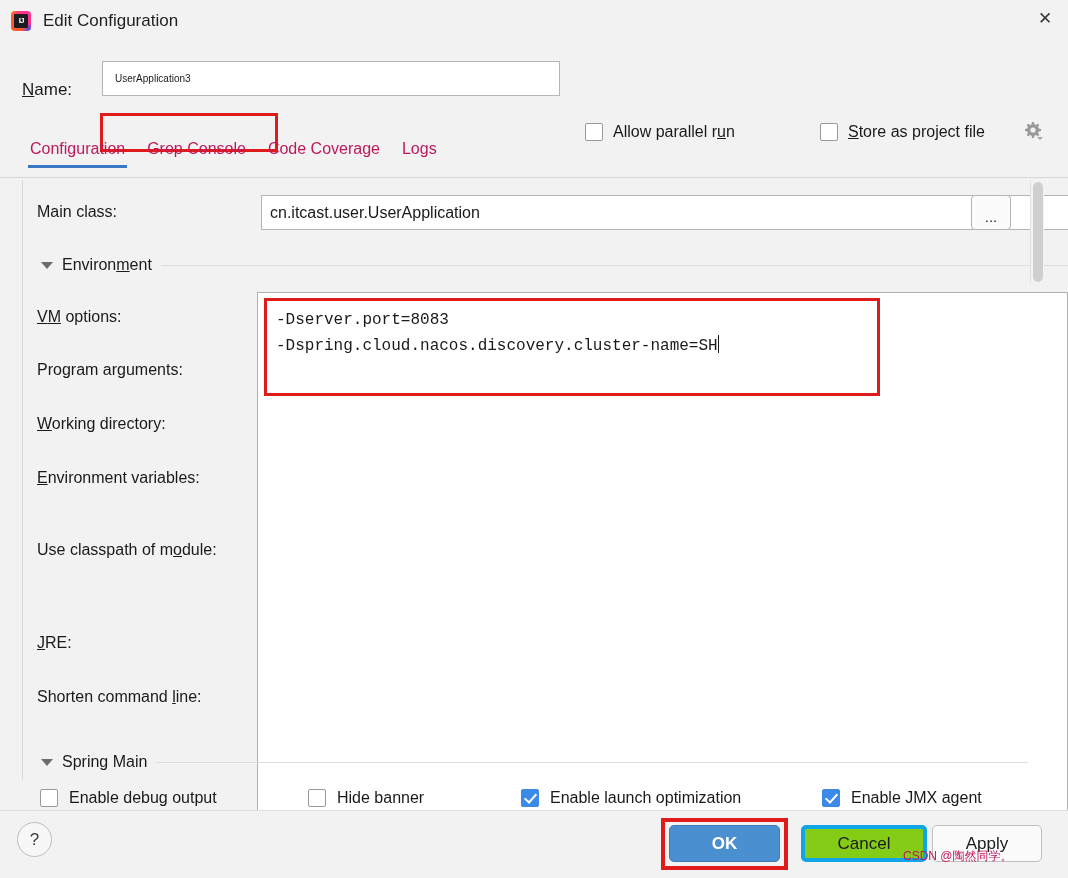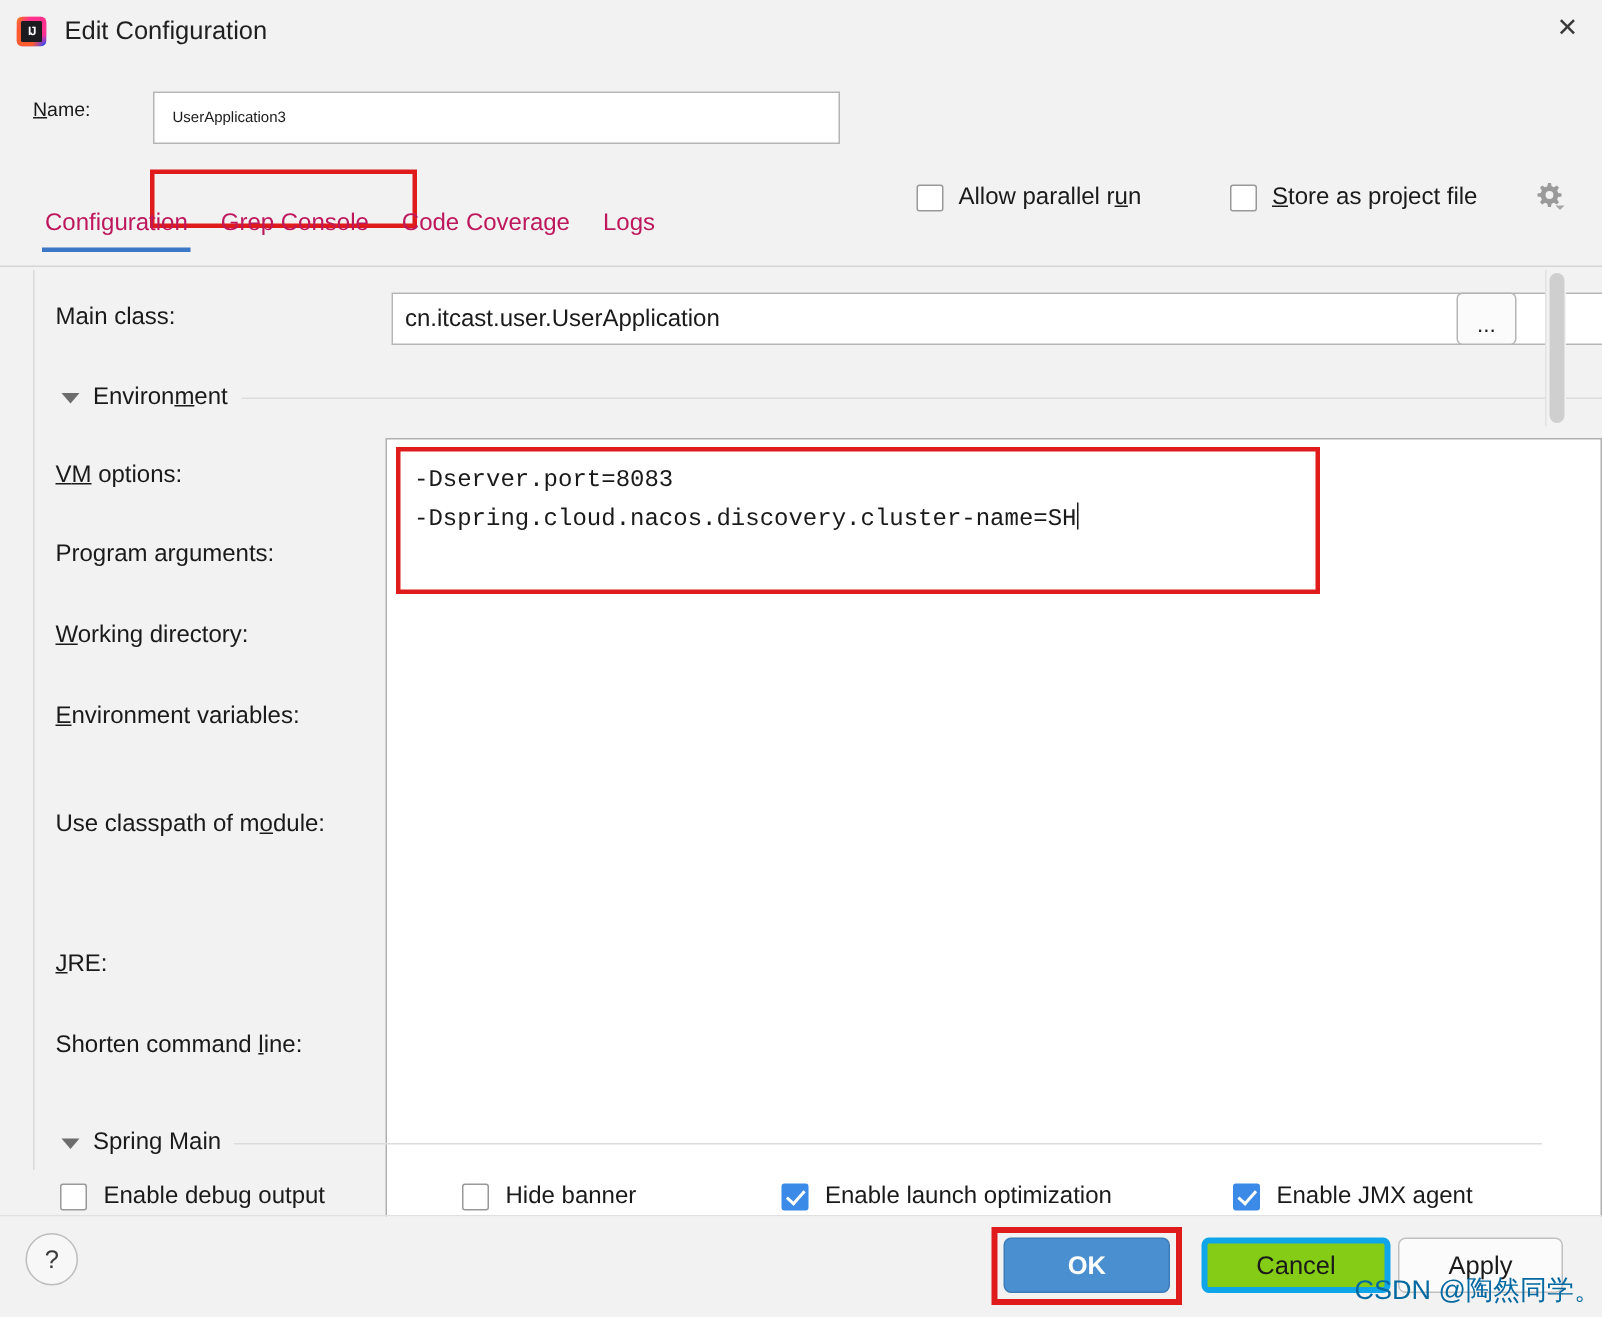--- a/index.html
+++ b/index.html
@@ -75,22 +75,22 @@
   }
 
   
   .name-row {
     position: absolute;
     left: 0; top: 52px;
     width: 1068px; height: 56px;
   }
   .name-label {
     position: absolute;
-    left: 22px; top: 13px;
-    font-size: 13px;
+    left: 22px; top: 28px;
+    font-size: 17px;
   }
   .underline-char { text-decoration: underline; }
   .name-input {
     position: absolute;
     left: 102px; top: 9px;
     width: 458px; height: 35px;
     background: #ffffff;
     border: 1px solid #b5b5b5;
     box-sizing: border-box;
     font-family: "Liberation Sans", sans-serif;
@@ -134,21 +134,21 @@
     transform: rotate(42deg);
   }
   .opt {
     position: absolute;
     display: flex;
     align-items: center;
     gap: 10px;
     font-size: 16px;
     white-space: nowrap;
   }
-  .opt-allow { left: 611px; top: 71px; }
+  .opt-allow { left: 585px; top: 71px; }
   .opt-store { left: 820px; top: 71px; }
   .gear {
     position: absolute;
     left: 1021px; top: 68px;
     width: 24px; height: 24px;
     color: #9a9a9a;
   }
 
   
   .tabs {
@@ -394,22 +394,22 @@
   .btn-apply {
     left: 932px; top: 825px;
     width: 110px;
     background: #fbfbfb;
     border: 1px solid #c0c0c0;
     color: #1a1a1a;
   }
   .watermark {
     position: absolute;
     left: 903px; top: 848px;
-    font-size: 18px;
-    color: #0369a1;
+    font-size: 12px;
+    color: #be185d;
     white-space: nowrap;
     pointer-events: none;
   }
 </style>
 </head>
 <body>
 
 <div class="titlebar">
   <div class="ij-logo">
     <div class="ij-inner"></div>

